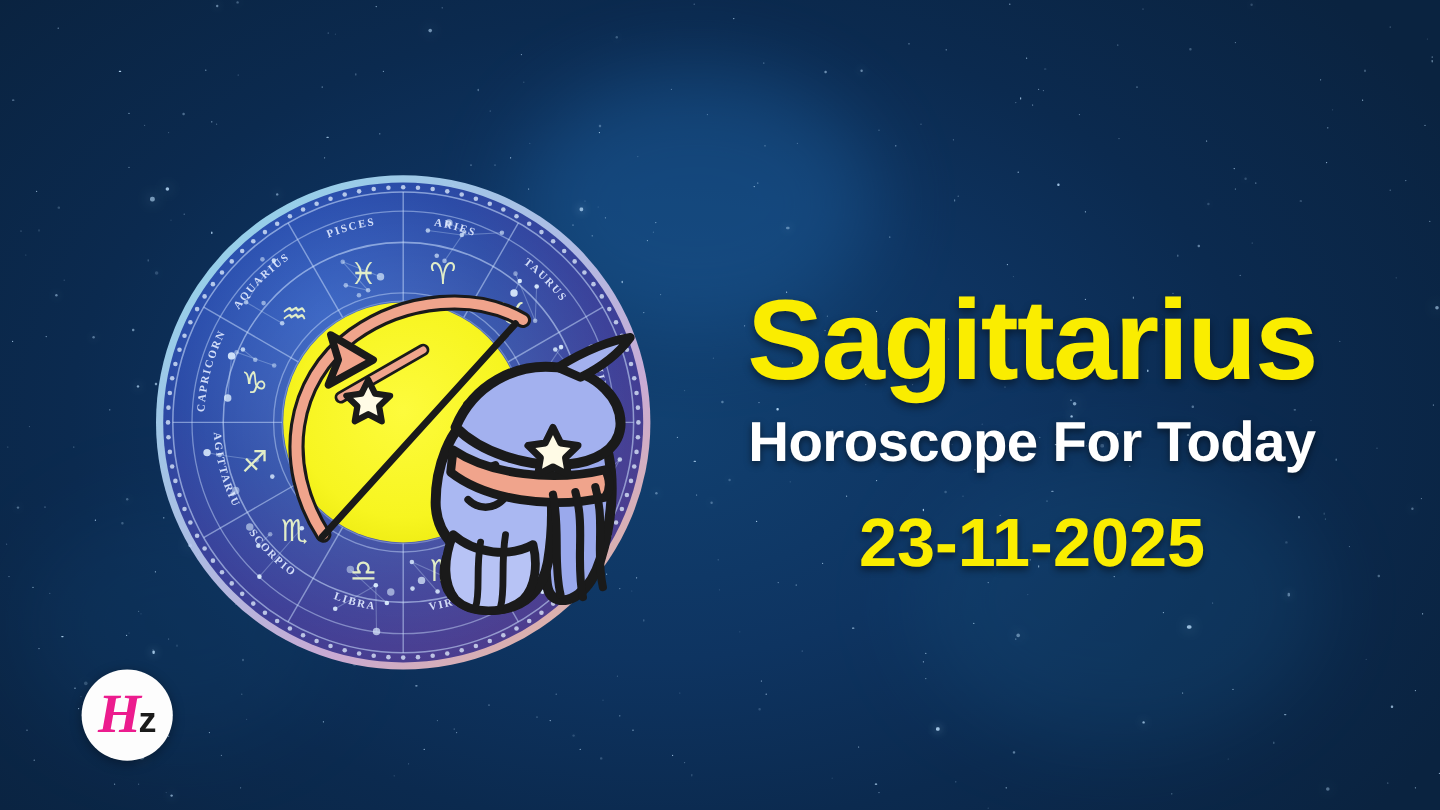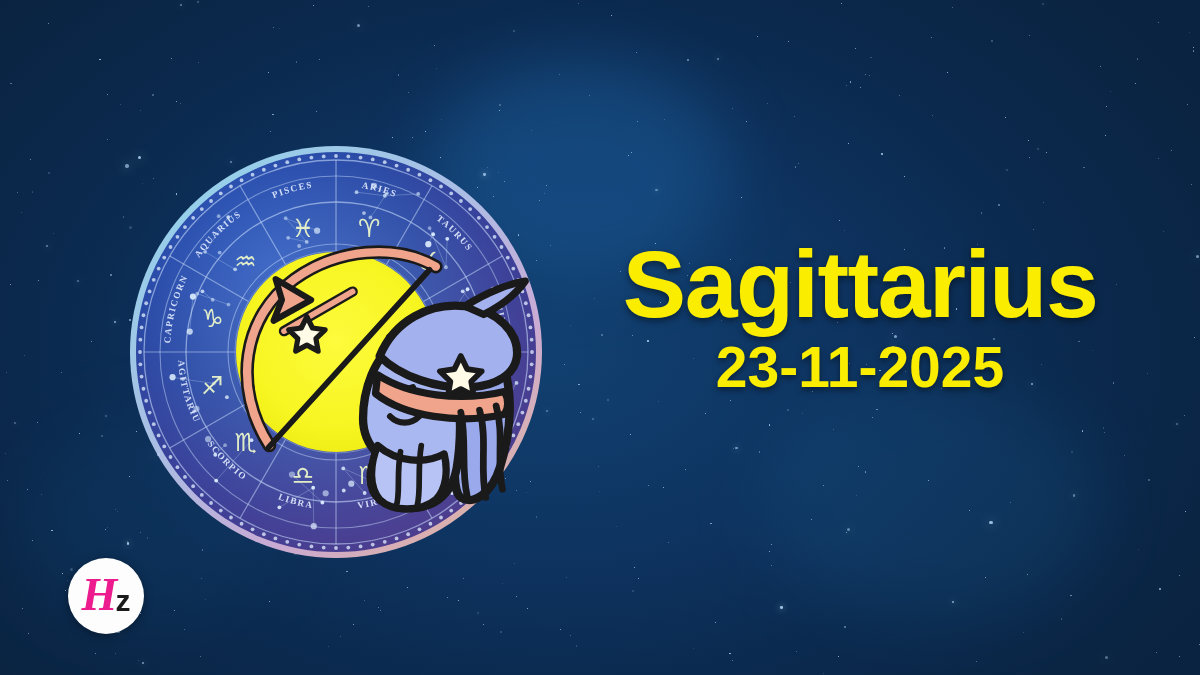--- a/index.html
+++ b/index.html
@@ -55,21 +55,21 @@
     margin-top:10px;
     font-size:47px;
     font-weight:700;
     letter-spacing:-0.5px;
     line-height:1.05;
     color:#ffffff;
     text-shadow:0 3px 6px rgba(0,0,0,.5);
     white-space:nowrap;
   }
   #date-line {
-    margin-top:5px;
+    margin-top:32px;
     font-size:57px;
     font-weight:700;
     letter-spacing:0px;
     line-height:1.05;
     color:#faed00;
     text-shadow:0 3px 6px rgba(0,0,0,.45);
     white-space:nowrap;
   }
 
   
@@ -885,20 +885,21 @@
         <path d="M348 266 C 356 294, 348 322, 354 350" fill="none" stroke="#1a1a1a" stroke-width="6.5" stroke-linecap="round"></path>
         <path d="M364 262 C 372 290, 364 316, 370 342" fill="none" stroke="#1a1a1a" stroke-width="6.5" stroke-linecap="round"></path>
         <path d="M292 300 C 288 324, 292 344, 288 358" fill="none" stroke="#1a1a1a" stroke-width="5.5" stroke-linecap="round"></path>
         <path d="M272 306 C 268 328, 272 346, 268 358" fill="none" stroke="#1a1a1a" stroke-width="5.5" stroke-linecap="round"></path>
       </g>
     </svg>
   </div>
 
   <div id="textblock">
     <div id="sign-title">Sagittarius</div>
+    <div id="subtitle">Horoscope For Today</div>
     <div id="date-line">23-11-2025</div>
   </div>
 
   <div id="logo">
     <span class="lg-h">H</span>
     <span class="lg-z">z</span>
   </div>
 
 </div>
 

